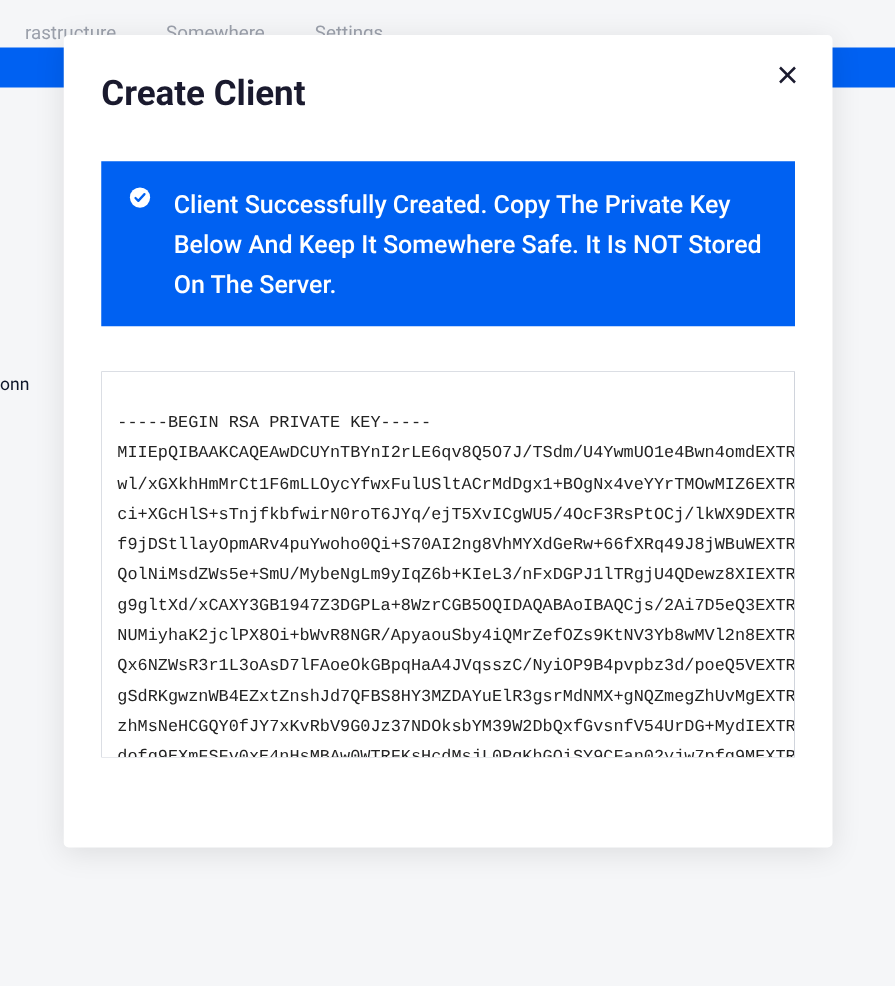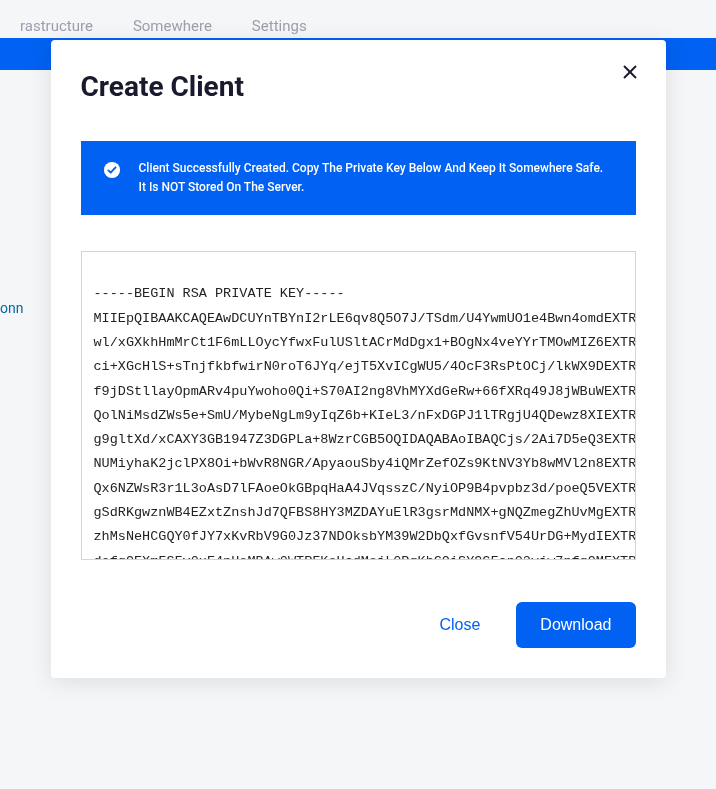--- a/index.html
+++ b/index.html
@@ -33,33 +33,33 @@
       top: 38px;
       left: 0;
       right: 0;
       height: 32px;
       background: #0061f2;
     }
     .bg-sidebar-text {
       position: absolute;
       top: 300px;
       left: 0;
-      color: #0369a1;
+      color: #0f172a;
       font-size: 14px;
     }
     .modal-overlay {
       position: absolute;
       top: 0;
       left: 50px;
       right: 50px;
       bottom: 0;
       display: flex;
-      justify-content: center;
+      justify-content: flex-end;
       align-items: flex-start;
-      padding-top: 40px;
+      padding-top: 28px;
     }
     .modal {
       background: #fff;
       width: 615px;
       border-radius: 4px;
       padding: 30px;
       box-shadow: 0 4px 24px rgba(0,0,0,0.1);
       position: relative;
     }
     .modal-title {
@@ -91,21 +91,21 @@
       gap: 18px;
       margin-bottom: 36px;
     }
     .alert-icon {
       flex-shrink: 0;
       width: 18px;
       height: 18px;
       margin-top: 2px;
     }
     .alert-text {
-      font-size: 12px;
+      font-size: 20px;
       line-height: 1.6;
       font-weight: 500;
     }
     .key-box {
       border: 1px solid #d0d4dc;
       background: #fff;
       height: 309px;
       overflow: auto;
       padding: 30px 12px 12px 12px;
       margin-bottom: 42px;
@@ -205,19 +205,15 @@
 zhMsNeHCGQY0fJY7xKvRbV9G0Jz37NDOksbYM39W2DbQxfGvsnfV54UrDG+MydIEXTRAPADDING
 dofq9EXmFSFv0xE4nHsMBAw0WTRFKsHcdMsjL0PqKhGOiSY9CFan02yjw7pfq9MEXTRAPADDING
 vYRf57qxAoGBAOlTtSxBIqC77J1XLEr1yJ21RiZKOSk0eNofMT+2ilzUXLl/QKnEXTRAPADDING
 ADDITIONALLINEPADDINGTOFORCEVERTICALSCROLLADDITIONALLINEPADDINGTO
 ADDITIONALLINEPADDINGTOFORCEVERTICALSCROLLADDITIONALLINEPADDINGTO
 ADDITIONALLINEPADDINGTOFORCEVERTICALSCROLLADDITIONALLINEPADDINGTO
 ADDITIONALLINEPADDINGTOFORCEVERTICALSCROLLADDITIONALLINEPADDINGTO
 -----END RSA PRIVATE KEY-----</div>
     </div>
 
-    <div class="modal-footer">
-      <button class="btn-close-text">Close</button>
-      <button class="btn-download">Download</button>
-    </div>
 
   </div>
 </div>
 
 </body></html>

